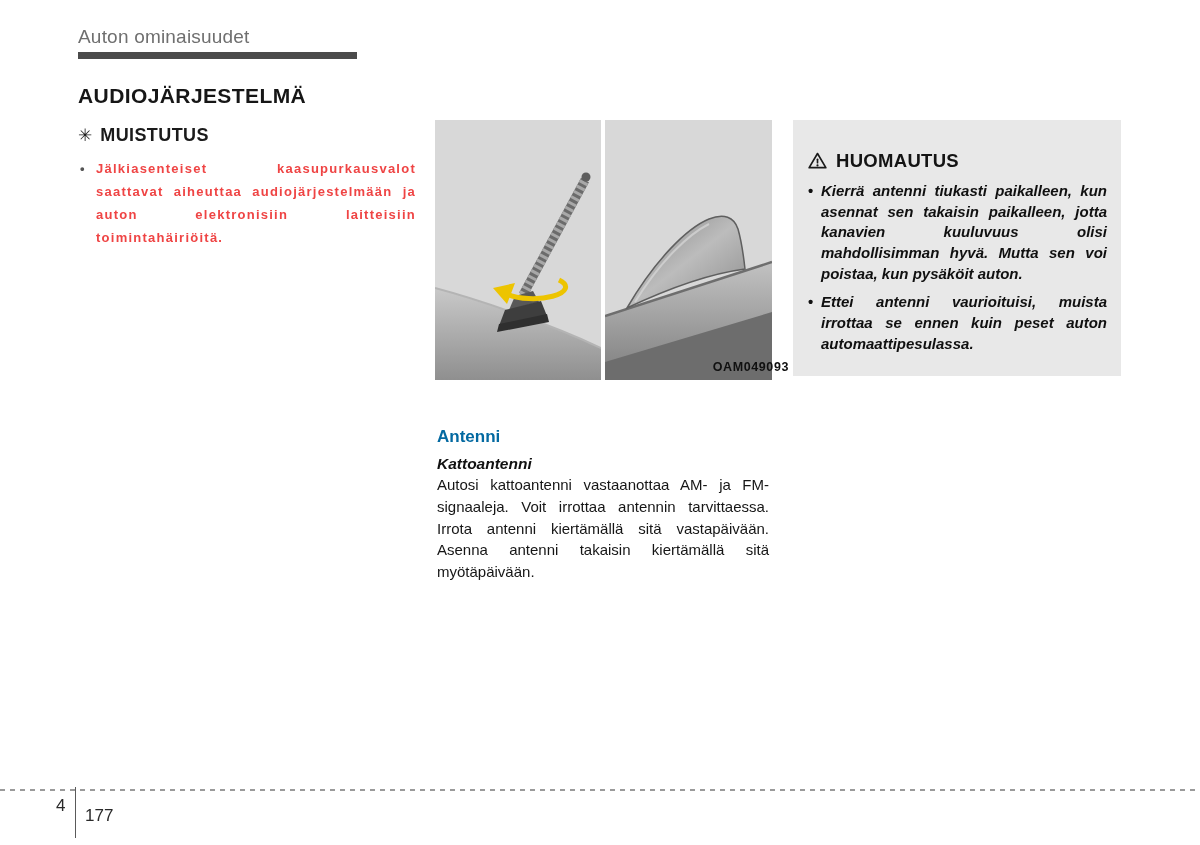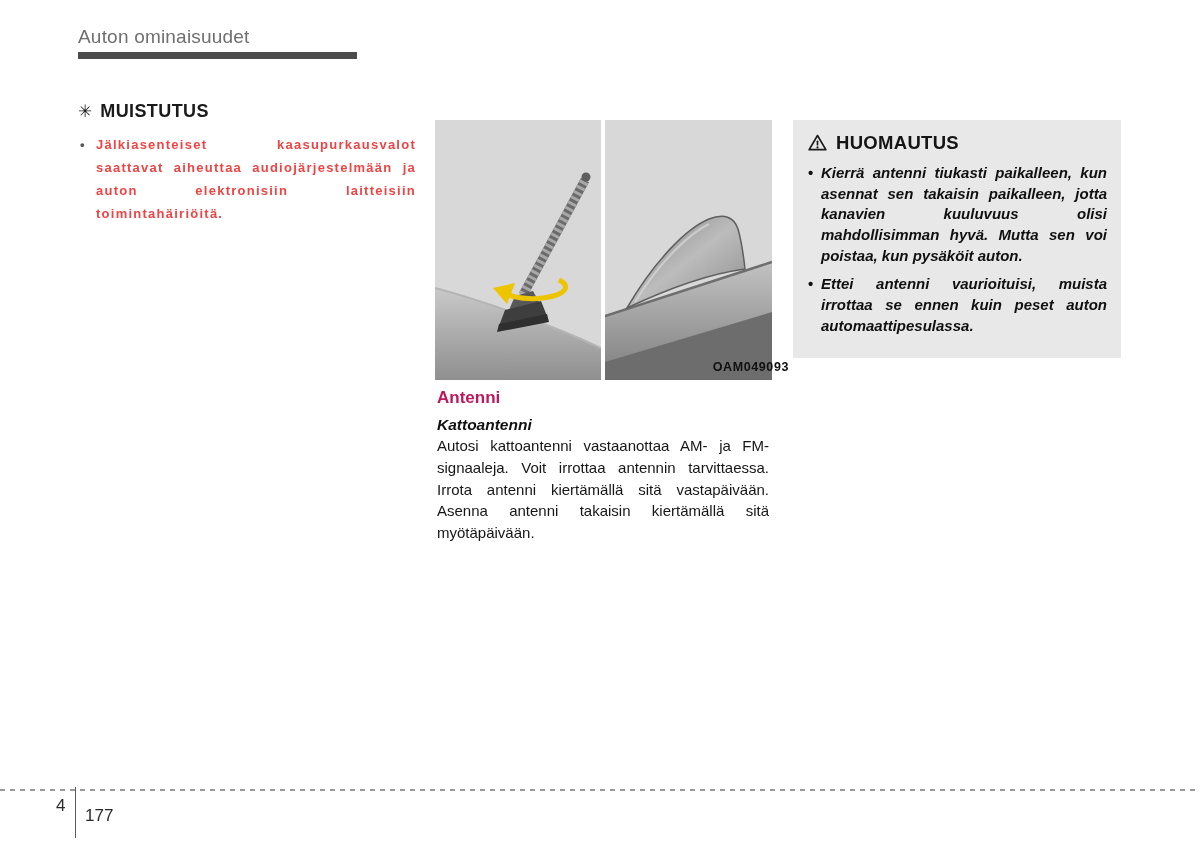--- a/index.html
+++ b/index.html
@@ -30,27 +30,27 @@
   
   .figure { position:absolute; left:435px; top:120px; width:361px; height:260px; display:flex; gap:4px; }
   .panel { display:block; }
   .figure-code {
     position:absolute; right:7px; bottom:6px;
     font-size:12.5px; font-weight:600; letter-spacing:.6px; color:#101010;
   }
 
   
   .mid-text { position:absolute; left:437px; top:388px; width:332px; }
-  .mid-h { font-size:17px; font-weight:700; color:#be185d; }
+  .mid-h { font-size:17px; font-weight:700; color:#0369a1;margin-top:39px; }
   .mid-sub { margin-top:8px; font-size:15.5px; font-weight:700; font-style:italic; color:#111; }
   .mid-body { margin-top:1px; font-size:15px; line-height:1.45; text-align:justify; color:#161616; }
 
   
   .caution { position:absolute; left:793px; top:120px; width:328px; background:#e8e8e8; padding:12px 14px 13px 14px; }
-  .caution-head { display:flex; align-items:center; gap:8px; }
+  .caution-head { display:flex; align-items:center; gap:8px;margin-top:18px; }
   .caution-icon { width:21px; height:20px; flex:0 0 auto; }
   .caution-title { font-size:18.5px; font-weight:700; color:#141414; letter-spacing:.3px; }
   .caution-list { list-style:none; margin-top:9px; }
   .caution-list li {
     position:relative; padding-left:14px; margin-bottom:8px;
     font-size:15px; font-weight:700; font-style:italic;
     line-height:1.38; text-align:justify; color:#101010;
   }
   .caution-list li::before { content:"•"; position:absolute; left:1px; top:0; font-style:normal; }
 
@@ -63,20 +63,21 @@
   .footer-line { position:absolute; left:75px; top:787px; width:1px; height:51px; background:#5a5a5a; }
   .footer-page { position:absolute; left:85px; top:806px; font-size:17px; color:#2a2a2a; }
 </style>
 </head>
 <body>
 
 <div class="running-head">Auton ominaisuudet</div>
 <div class="head-bar"></div>
 
 <section class="col-left">
+  <h1 class="section-title">AUDIOJÄRJESTELMÄ</h1>
   <div class="notice-head">
     <span class="notice-sym">✳</span>
     <span class="notice-title">MUISTUTUS</span>
   </div>
   <ul class="notice-list">
     <li><span>Jälkiasenteiset kaasupurkausvalot saattavat aiheuttaa audiojärjestelmään ja auton elektronisiin laitteisiin toimintahäiriöitä.</span></li>
   </ul>
 </section>
 
 <div class="figure">

